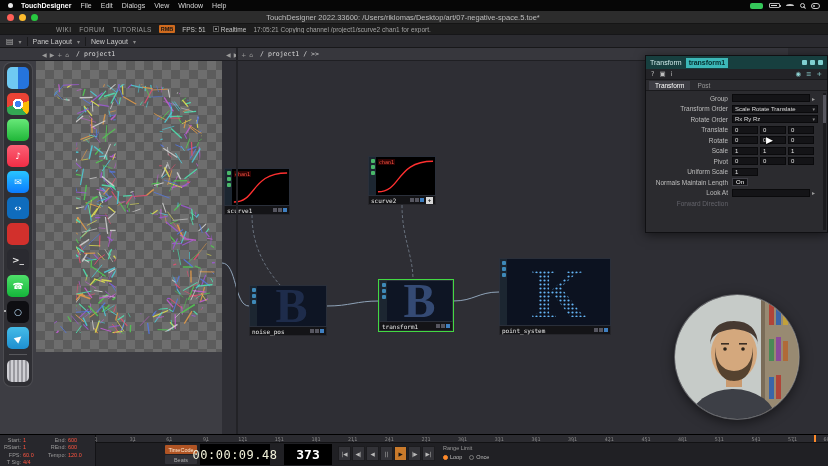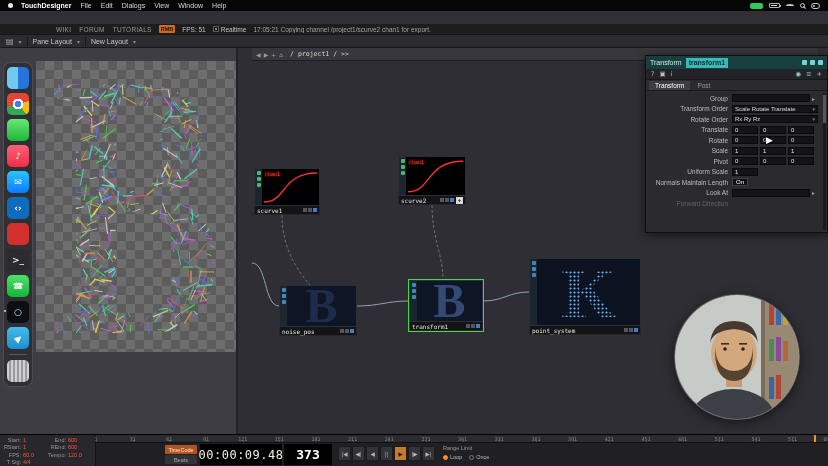--- a/index.html
+++ b/index.html
@@ -47,21 +47,21 @@
   .layoutbar{position:absolute;top:34px;left:0;right:0;height:14px;background:#2b2b30;border-top:1px solid #161618;border-bottom:1px solid #18181a;display:flex;align-items:center;gap:5px;padding:0 6px;z-index:70}
   .layoutbar .gi{font-family:"DejaVu Sans",sans-serif;font-size:8px;color:#b5b5b5}
   .layoutbar .cap{font-family:"DejaVu Sans",sans-serif;font-size:6px;color:#8a8a8a}
   .layoutbar .lbl{font-size:7px;color:#c9c9c9}
   .layoutbar .sep{width:1px;height:9px;background:#1a1a1c}
 
   
   .main{position:absolute;top:48px;left:0;width:828px;height:386px;background:#2e2e34;overflow:hidden}
   .pane-left{position:absolute;left:0;top:0;width:236px;height:386px;background:#3d3d43}
   .divider{position:absolute;left:236px;top:0;width:2px;height:386px;background:#222226;z-index:10}
-  .pane-right{position:absolute;left:252px;top:0;width:566px;height:386px;background:#2e2e34}
+  .pane-right{position:absolute;left:222px;top:0;width:566px;height:386px;background:#2e2e34}
   .pathbar{height:13px;background:#37373d;border-bottom:1px solid #1f1f23;display:flex;align-items:center;gap:3px;padding:0 4px;position:relative;z-index:5}
   .pane-left .pathbar{padding-left:42px}
   .pathbar .pi{font-family:"DejaVu Sans",sans-serif;font-size:6px;color:#9a9a9a}
   .pathbar .ptext{font-size:6.5px;color:#dadada;margin-left:4px;font-family:"DejaVu Sans Mono",monospace}
 
   .checker{position:absolute;left:36px;top:13px;width:200px;height:291px;background-color:#5c5c5c;
     background-image:linear-gradient(45deg,#6e6e6e 25%,transparent 25%,transparent 75%,#6e6e6e 75%),
                      linear-gradient(45deg,#6e6e6e 25%,transparent 25%,transparent 75%,#6e6e6e 75%);
     background-size:18px 18px;background-position:0 0,9px 9px}
   .scribble{position:absolute;inset:0}
@@ -138,21 +138,21 @@
   .tl-irow .l{color:#9a9a9a;width:21px;text-align:right;padding-right:2px}
   .tl-irow .v{color:#ff5540;width:24px}
   .ruler{position:absolute;left:96px;right:0;top:0;height:8px;background:#2b2b30;border-bottom:1px solid #121214}
   .tick{position:absolute;top:1px;font-size:5px;color:#8a8a8a;transform:translateX(-50%);font-family:"DejaVu Sans Mono",monospace}
   .tickline{position:absolute;bottom:0;width:1px;height:2px;background:#55555a}
   .playhead{position:absolute;top:0;bottom:0;width:2px;background:#ff8a2a}
   .tc-btns{position:absolute;left:165px;top:10px;width:32px;display:flex;flex-direction:column;gap:1px}
   .tc-btn{height:9px;font-size:5.5px;display:flex;align-items:center;justify-content:center;border-radius:1px}
   .tc-btn.timecode{background:#b05424;color:#ffe9d0}
   .tc-btn.beats{background:#323238;color:#a8a8a8}
-  .tc-display{position:absolute;left:200px;top:9px;width:82px;height:21px;background:#000;color:#f2f2da;font-family:"DejaVu Sans Mono",monospace;font-size:12px;display:flex;align-items:center;justify-content:center;letter-spacing:.5px}
+  .tc-display{position:absolute;left:200px;top:9px;width:70px;height:21px;background:#000;color:#f2f2da;font-family:"DejaVu Sans Mono",monospace;font-size:12px;display:flex;align-items:center;justify-content:center;letter-spacing:.5px}
   .frame-display{position:absolute;left:284px;top:9px;width:48px;height:21px;background:#000;color:#fff;font-size:13px;font-weight:bold;font-family:"DejaVu Sans Mono",monospace;display:flex;align-items:center;justify-content:center}
   .transport{position:absolute;left:338px;top:11px;display:flex;gap:1px}
   .tbtn{width:13px;height:15px;background:#333338;border:1px solid #1c1c1f;color:#b9b9b9;font-size:5.5px;display:flex;align-items:center;justify-content:center;font-family:"DejaVu Sans",sans-serif}
   .tbtn.active{background:#c97a2b;color:#151515}
   .range{position:absolute;left:443px;top:10px}
   .range .rl{font-size:5.5px;color:#9a9a9a}
   .range .modes{display:flex;gap:7px;margin-top:3px}
   .mode{display:flex;align-items:center;gap:2px;color:#bdbdbd;font-size:5.5px}
   .mdot{width:5px;height:5px;border:1px solid #777;border-radius:50%;display:block}
   .mode.sel .mdot{background:#ff8a2a;border-color:#ff8a2a}
@@ -175,20 +175,29 @@
       </div>
     <div class="menu-right">
       <span class="mr-badge"></span>
       <span class="mr-batt"></span>
       <span class="mr-wifi"></span>
       <span class="mr-search"></span>
       <span class="mr-cc"></span>
     </div>
   </div>
 
+  <div class="titlebar">
+    <div class="tl-group">
+      <span class="tl r"></span>
+      <span class="tl y"></span>
+      <span class="tl g"></span>
+    </div>
+    <div class="wtitle">TouchDesigner 2022.33600: /Users/riklomas/Desktop/art/07-negative-space.5.toe*</div>
+    <div class="spacer"></div>
+  </div>
 
   <div class="topbar">
     <span class="links" style="display:flex;gap:8px">
         <span class="link">WIKI</span>
         <span class="link">FORUM</span>
         <span class="link">TUTORIALS</span>
       </span>
     <span class="badge">RMB</span>
     <span class="fps">FPS: 51</span>
     <span class="rt">
@@ -205,20 +214,27 @@
     <span class="lbl">Pane Layout</span>
     <span class="cap">▾</span>
     <span class="sep"></span>
     <span class="lbl">New Layout</span>
     <span class="cap">▾</span>
   </div>
 
   <div class="main">
 
     <div class="pane-left">
+      <div class="pathbar">
+        <span class="pi">◀</span>
+        <span class="pi">▶</span>
+        <span class="pi">+</span>
+        <span class="pi">⌂</span>
+        <span class="ptext">/ project1</span>
+      </div>
       <div class="checker">
         <svg class="scribble" width="200" height="291" viewBox="0 0 200 291">
           <defs>
             <clipPath id="bclip">
               <text x="0" y="0" transform="translate(100,272) scale(0.68,1)" text-anchor="middle" font-family="Liberation Serif, DejaVu Serif, serif" font-weight="bold" font-size="380">B</text>
             </clipPath>
           </defs>
           <g id="scribble-g" clip-path="url(#bclip)">
               <line x1="144.8" y1="142.5" x2="138.2" y2="149.5" stroke="#53c653" stroke-width="1.17" opacity="0.9"></line>
               <line x1="164.6" y1="276.4" x2="171.7" y2="284.6" stroke="#c05fd0" stroke-width="0.96" opacity="0.9"></line>

